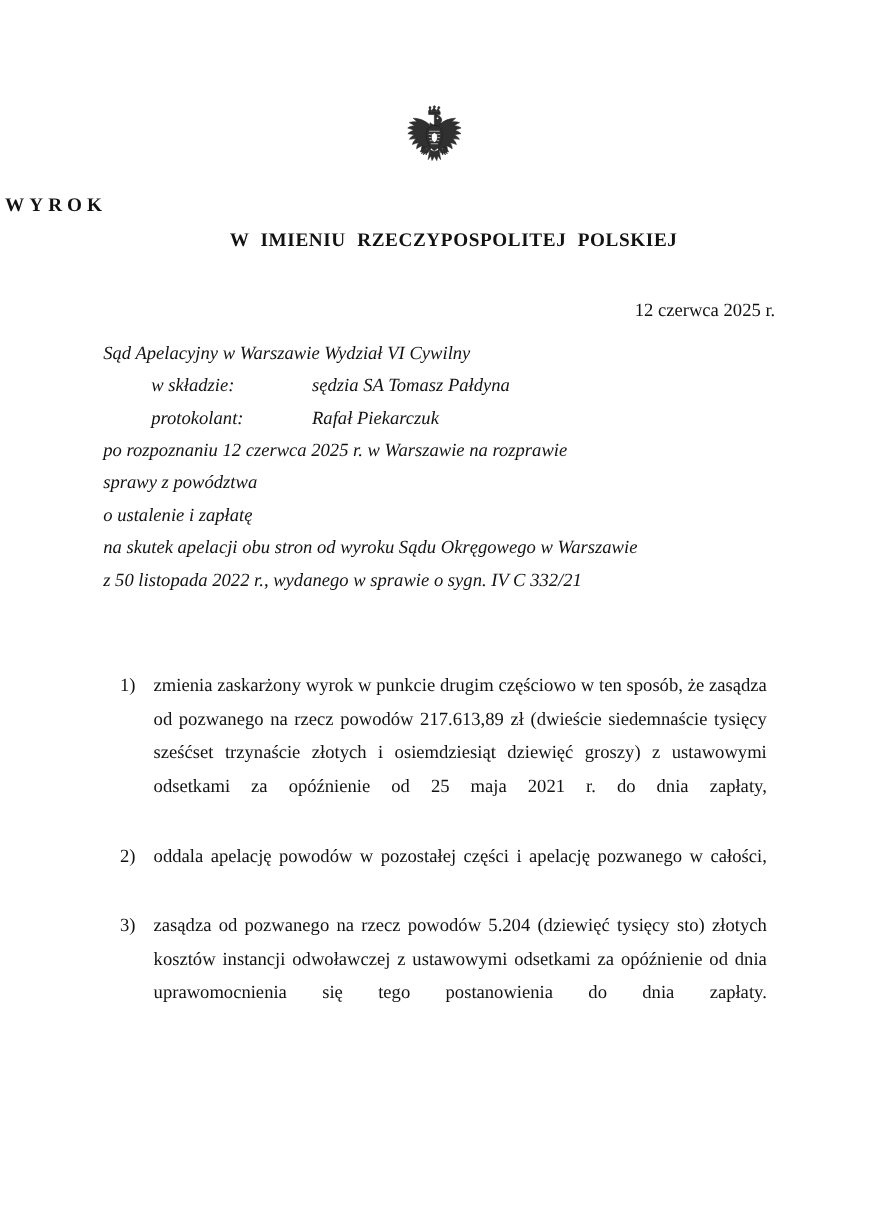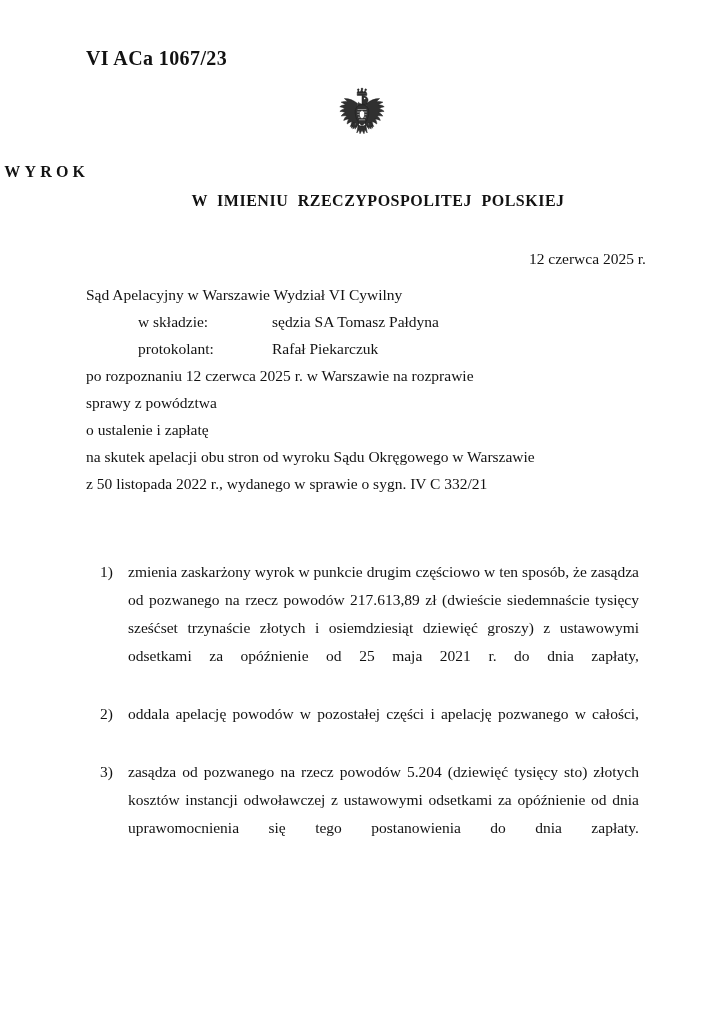--- a/index.html
+++ b/index.html
@@ -87,28 +87,28 @@
   .preamble {
     position: absolute;
     left: 86px;
     top: 281px;
     width: 556px;
     font-size: 15.5px;
     line-height: 27px;
   }
   .preamble .line {
     white-space: nowrap;
+    font-style: italic;
   }
   .preamble .line.indent {
     padding-left: 40px;
   }
   .preamble .role {
     display: inline-block;
     width: 134px;
-    margin-left: 12px;
   }
 
   
   .operative {
     position: absolute;
     left: 86px;
     top: 558px;
     width: 553px;
     font-size: 15.5px;
     line-height: 28px;
@@ -134,21 +134,20 @@
     content: "";
     display: inline-block;
     width: 100%;
   }
 </style>
 </head>
 <body>
 
 <div class="page">
 
-  <div class="case-signature">VI ACa 1067/23</div>
 
   <div class="emblem-wrap">
     <span class="emblem">
       <svg viewBox="0 0 58 64" width="58" height="64" xmlns="http://www.w3.org/2000/svg" aria-hidden="true">
         <g fill="#3a3a3a" stroke="#2b2b2b" stroke-width="0.5">
 
           <path d="M24.2 7.2 h9.6 v2.2 h-9.6 z"></path>
           <path d="M24.0 6.9 l1.3 -2.6 l1.5 1.9 l1.9 -2.6 l1.9 2.6 l1.5 -1.9 l1.3 2.6 z"></path>
           <circle cx="25.3" cy="3.7" r="0.85"></circle>
           <circle cx="29.0" cy="3.0" r="0.9"></circle>

